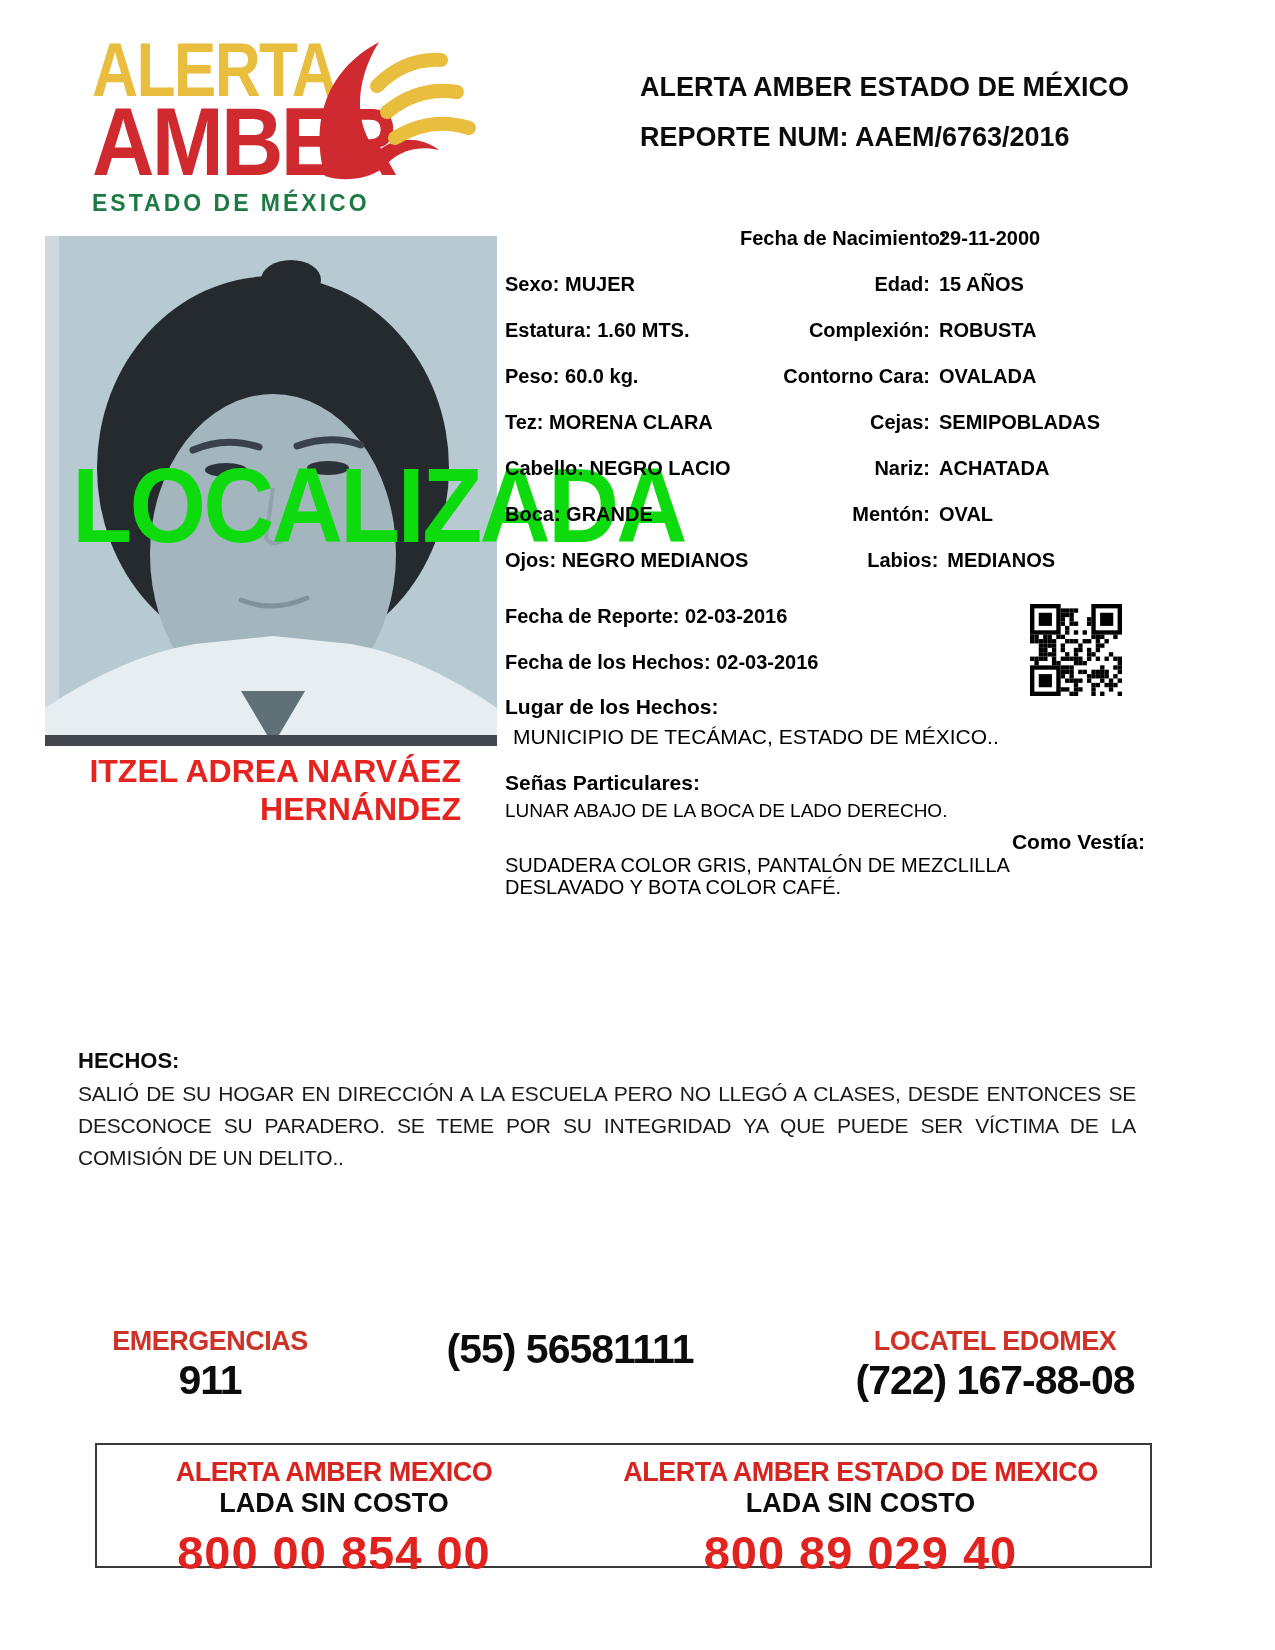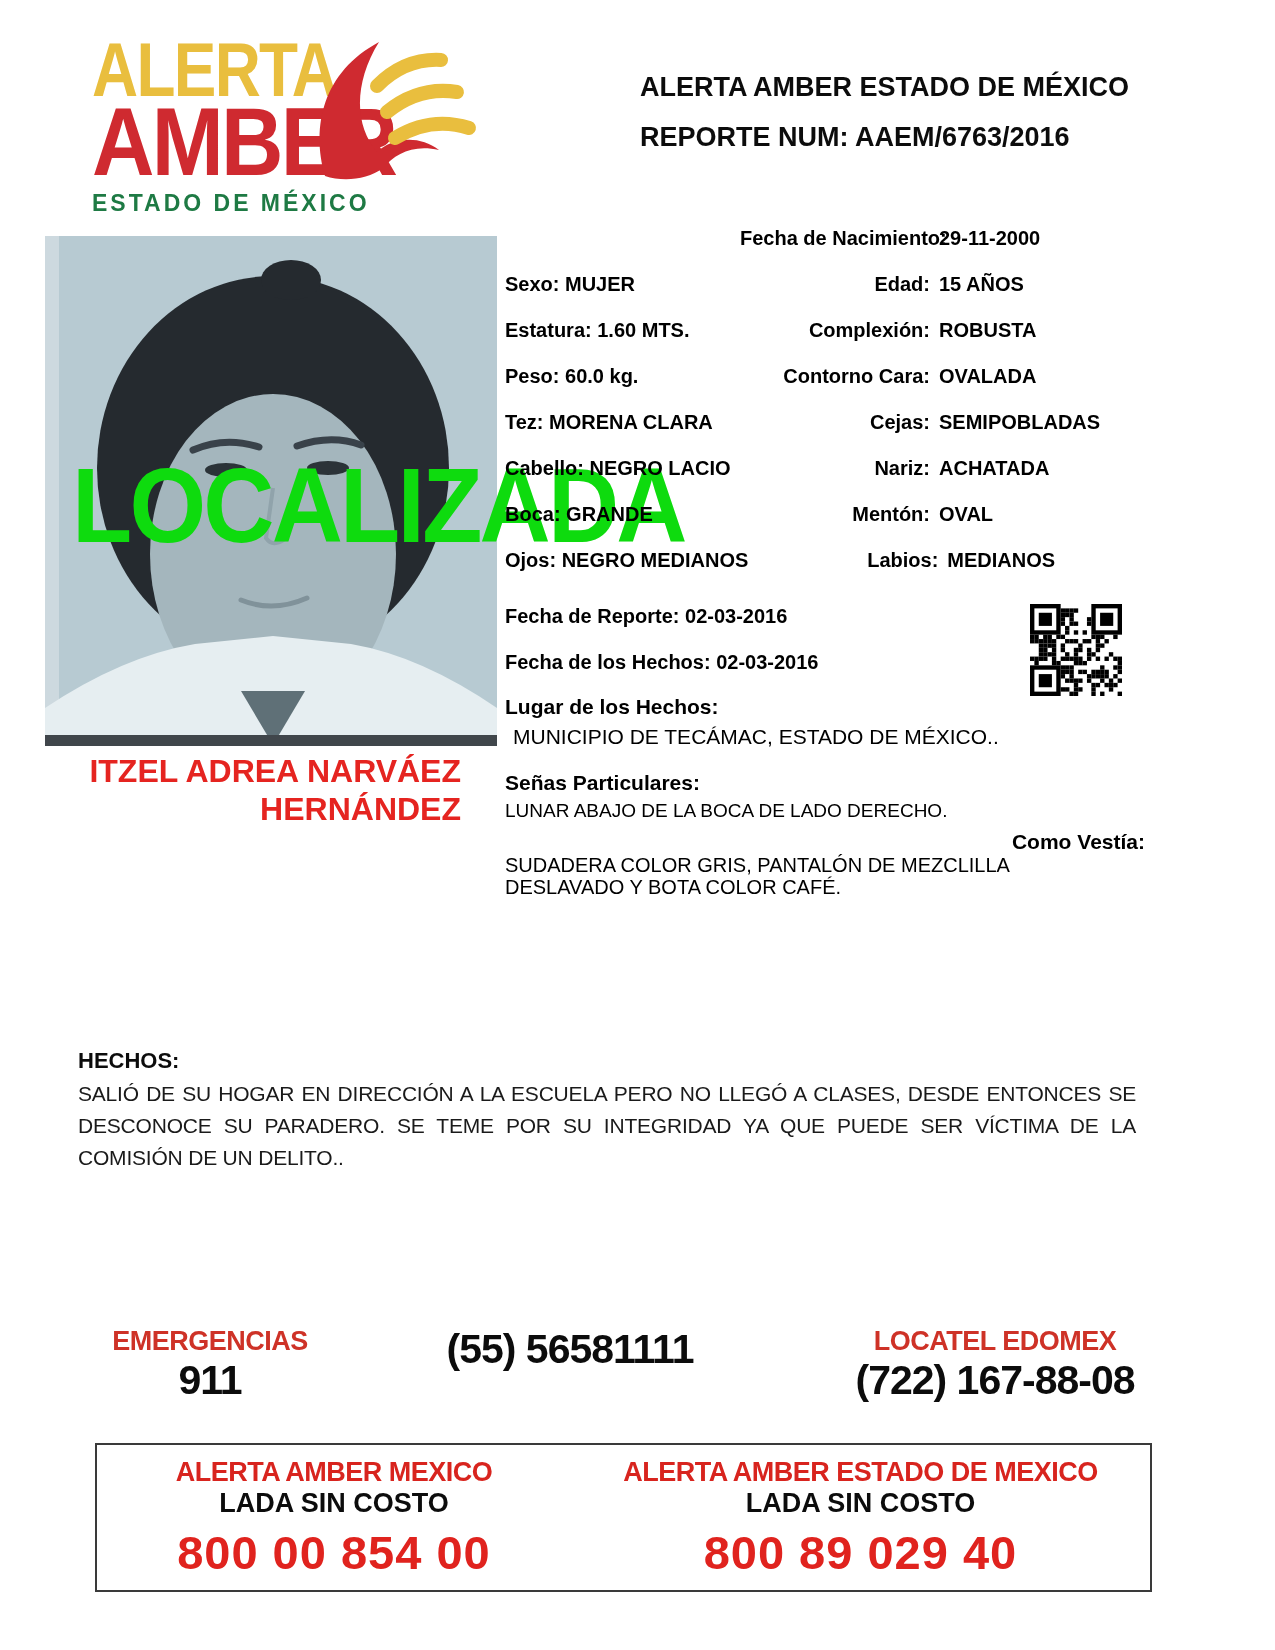--- a/index.html
+++ b/index.html
@@ -53,21 +53,21 @@
                  letter-spacing:-0.2px; margin-top:4px; }
 
   
   .contacts { position:absolute; left:60px; top:1326px; width:1150px; z-index:10;
               display:grid; grid-template-columns:300px 420px 430px; }
   .contact-col { text-align:center; }
   .contact-label { font-weight:bold; font-size:27px; color:#CE3227; letter-spacing:-0.5px; }
   .contact-number { font-weight:bold; font-size:41px; color:#0c0c0c; margin-top:0; letter-spacing:-1px; }
 
   
-  .tollfree-box { position:absolute; left:95px; top:1443px; width:1057px; height:149px; z-index:10;
+  .tollfree-box { position:absolute; left:95px; top:1443px; width:1057px; height:125px; z-index:10;
                   border:2px solid #3a3a3a; background:#fff; display:grid; grid-template-columns:45% 55%;
                   padding-top:12px; }
   .tf-col { text-align:center; }
   .tf-title { font-weight:bold; font-size:27px; color:#D8241E; letter-spacing:-0.5px; white-space:nowrap; }
   .tf-sub   { font-weight:bold; font-size:27px; color:#0c0c0c; margin-top:0px; }
   .tf-number{ font-weight:bold; font-size:47px; color:#E0231E; margin-top:6px; letter-spacing:1px; }
 </style>
 </head>
 <body>
 

